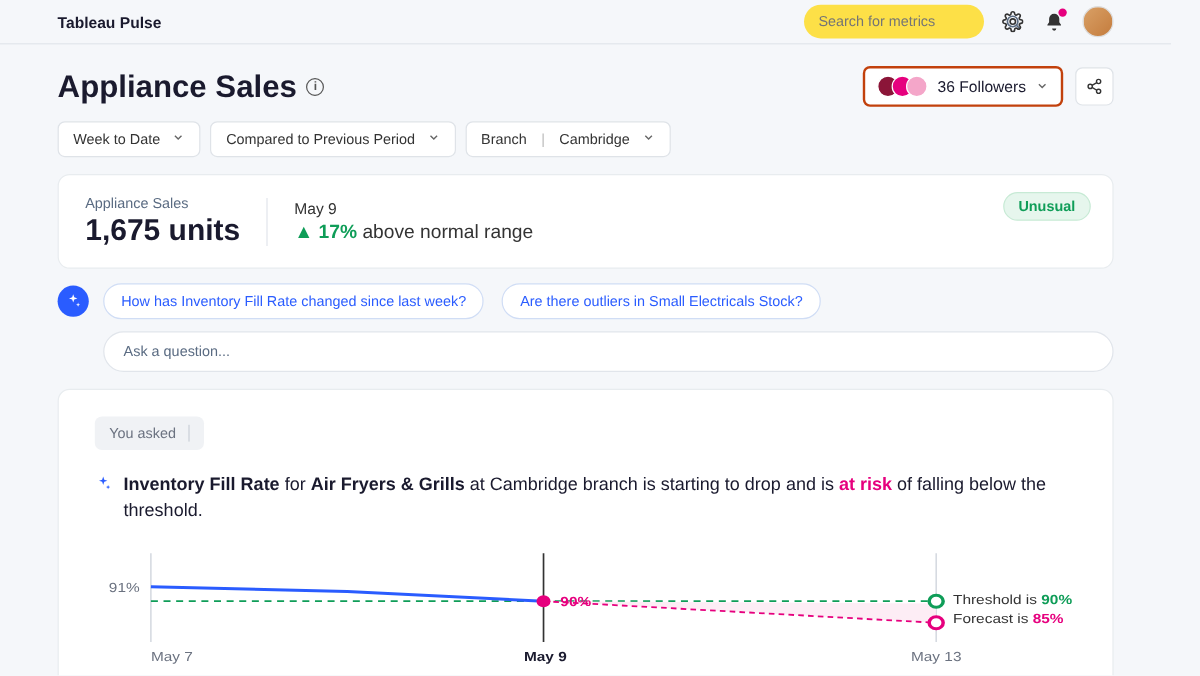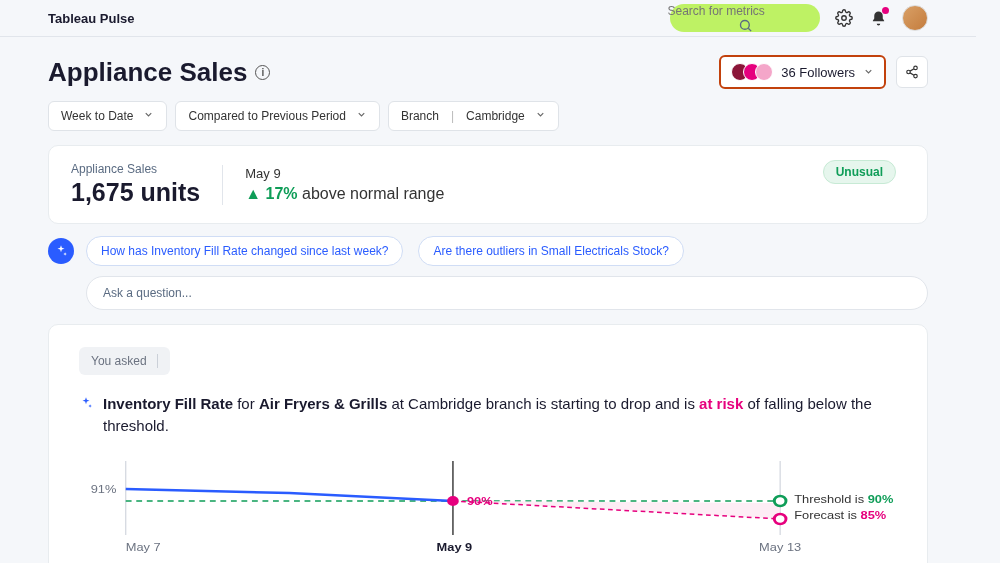--- a/index.html
+++ b/index.html
@@ -1,21 +1,21 @@
 <!DOCTYPE html>
 <html><head>
 <meta charset="utf-8">
 <style>
 * { box-sizing: border-box; margin: 0; padding: 0; }
 body { font-family: -apple-system, BlinkMacSystemFont, 'Segoe UI', Helvetica, Arial, sans-serif; background: #f5f7fa; color: #1a1a2e; font-size: 13px; }
 .page { width: 976px; height: 563px; overflow: hidden; position: relative; background: #f5f7fa; }
 .topbar { height: 37px; display: flex; align-items: center; padding: 0 48px; border-bottom: 1px solid #e1e5eb; background: #f5f7fa; }
 .brand { font-weight: 700; font-size: 13px; color: #1a1a2e; }
 .topbar-right { margin-left: auto; display: flex; align-items: center; gap: 14px; }
-.search { display: flex; align-items: center; background: #bef264; border-radius: 18px; padding: 0 12px; height: 28px; width: 150px; flex-direction: column; }
+.search { display: flex; align-items: center; background: #fde047; border-radius: 18px; padding: 0 12px; height: 28px; width: 150px; }
 .search input { border: none; outline: none; background: transparent; font-size: 12px; flex: 1; color: #5a6b82; }
 .search-icon { color: #5a6b82; display: flex; }
 .icon-btn { width: 20px; height: 20px; display: flex; align-items: center; justify-content: center; cursor: pointer; color: #333; position: relative; }
 .bell-dot { position: absolute; top: -1px; right: -1px; width: 7px; height: 7px; background: #e6007e; border-radius: 50%; }
 .avatar { width: 26px; height: 26px; border-radius: 50%; background: linear-gradient(135deg,#d9a066,#c47c3d); border: 1px solid #ddd; }
 .container { padding: 18px 48px 0 48px; }
 .header-row { display: flex; align-items: center; }
 .page-title { font-size: 26px; font-weight: 600; color: #1a1a2e; display: flex; align-items: center; gap: 8px; }
 .info-icon { width: 15px; height: 15px; border: 1.5px solid #555; border-radius: 50%; display: inline-flex; align-items: center; justify-content: center; font-size: 10px; color: #555; font-weight: 700; }
 .header-actions { margin-left: auto; display: flex; align-items: center; gap: 10px; }
@@ -32,21 +32,21 @@
 .branch-sep { color: #bbb; margin: 0 2px; }
 .metric-card { background: #fff; border: 1px solid #e8ecef; border-radius: 10px; margin-top: 14px; padding: 16px 22px; display: flex; align-items: center; position: relative; }
 .metric-left { padding-right: 22px; }
 .metric-label { font-size: 12px; color: #5a6b82; }
 .metric-value { font-size: 25px; font-weight: 600; color: #1a1a2e; margin-top: 2px; }
 .metric-divider { width: 1px; height: 40px; background: #e1e5eb; }
 .metric-right { padding-left: 22px; }
 .metric-date { font-size: 13px; color: #333; }
 .metric-delta { font-size: 16px; margin-top: 4px; color: #333; }
 .delta-up { color: #0f9d58; font-weight: 600; }
-.badge-unusual { position: absolute; right: 31px; top: 14px; background: #e6f6ed; color: #0f9d58; border: 1px solid #c7ead5; padding: 4px 12px; border-radius: 14px; font-size: 12px; font-weight: 600; }
+.badge-unusual { position: absolute; right: 18px; top: 14px; background: #e6f6ed; color: #0f9d58; border: 1px solid #c7ead5; padding: 4px 12px; border-radius: 14px; font-size: 12px; font-weight: 600; }
 .ai-row { display: flex; align-items: flex-start; gap: 12px; margin-top: 12px; }
 .ai-icon { width: 26px; height: 26px; background: #2a5cff; border-radius: 50%; display: flex; align-items: center; justify-content: center; color: #fff; flex-shrink: 0; margin-top: 2px; }
 .ai-chips { display: flex; gap: 15px; flex-wrap: wrap; }
 .chip { border: 1px solid #d0ddf5; background: #fff; color: #2a5cff; padding: 7px 14px; border-radius: 18px; font-size: 12px; cursor: pointer; }
 .ask-box { margin-top: 10px; width: 100%; border: 1px solid #e1e5eb; background: #fff; border-radius: 18px; padding: 9px 16px; font-size: 12px; color: #5a6b82; cursor: text; }
 .insight-card { background: #fff; border: 1px solid #e8ecef; border-radius: 10px; margin-top: 14px; padding: 22px 30px 18px 30px; }
 .you-asked { display: inline-flex; align-items: center; gap: 10px; background: #f0f2f5; border-radius: 6px; padding: 7px 12px; font-size: 12px; }
 .you-asked-label { color: #6b7280; }
 .you-asked-sep { width: 1px; height: 14px; background: #cbd0d8; }
 .you-asked-q { color: #333; }

